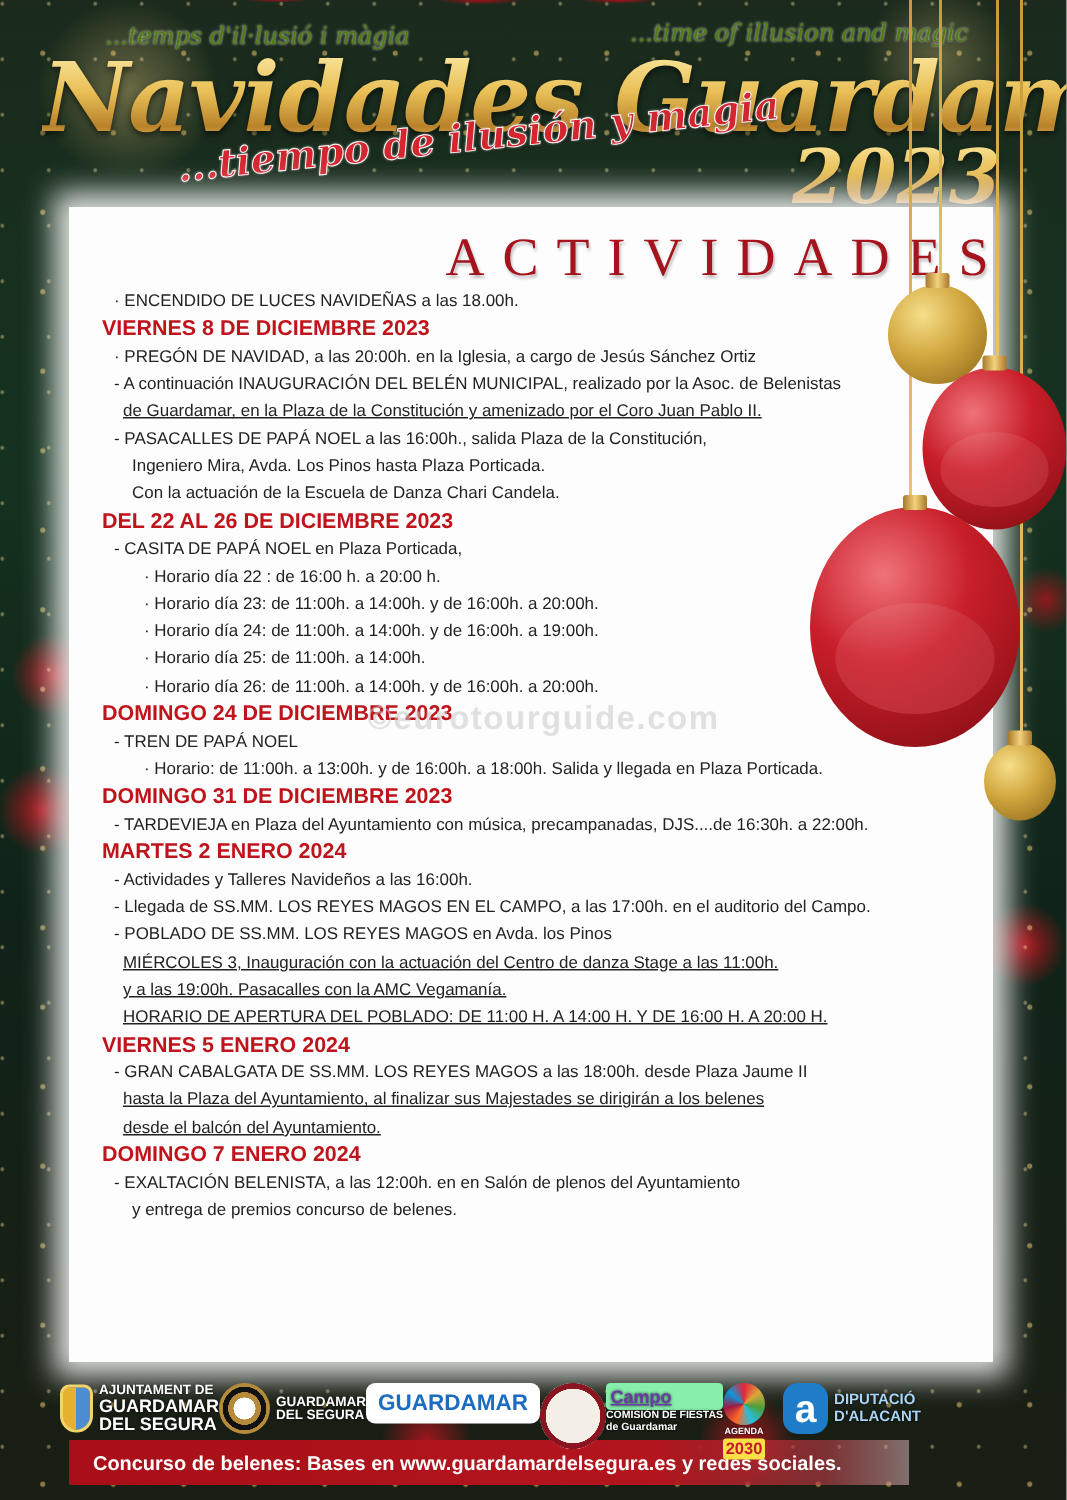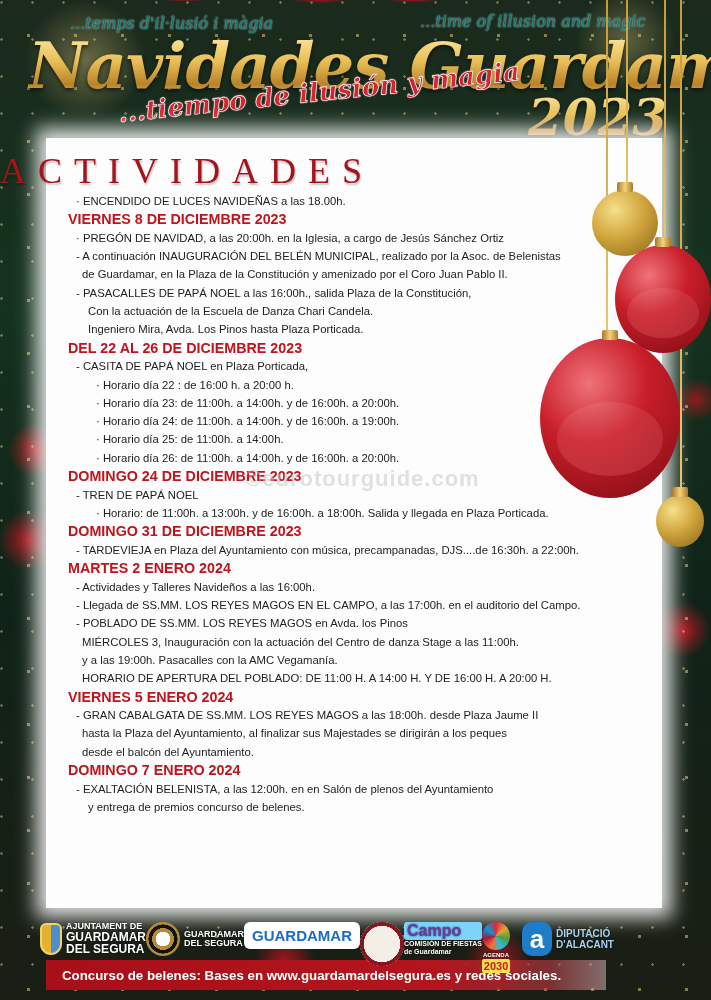--- a/index.html
+++ b/index.html
@@ -33,21 +33,21 @@
       radial-gradient(ellipse at 45% 0%, rgba(170,15,25,0.95) 0, rgba(170,15,25,0) 30px),
       radial-gradient(ellipse at 58% 0%, rgba(170,15,25,0.95) 0, rgba(170,15,25,0) 26px),
       radial-gradient(ellipse at 26% 0%, rgba(170,15,25,0.8) 0, rgba(170,15,25,0) 22px);
   }
 
   
   .tagline {
     position: absolute;
     font-family: "DejaVu Serif", serif;
     font-style: italic;
-    color: #0f766e;
+    color: #4d7c0f;
     font-size: 16px;
     text-shadow: 0 0 2px #fff, 0 1px 2px rgba(0,0,0,0.6);
   }
   .tagline.ca { left: 70px; top: 14px; }
   .tagline.en { left: 420px; top: 12px; }
   .tagline.es {
     left: 120px; top: 98px; font-size: 26px; font-weight: bold;
     transform: rotate(-6deg); transform-origin: left bottom;
     color: #d4262f;
     -webkit-text-stroke: 0.6px #fff;
@@ -76,21 +76,21 @@
   }
 
   
   .panel {
     position: absolute; left: 46px; top: 138px; width: 616px; height: 770px;
     background: #fdfdfd;
     box-shadow: 0 0 18px 10px rgba(255,255,255,0.85);
   }
   .activities-title {
     position: absolute; left: 0; right: 40px; top: 150px;
-    text-align: left;
+    text-align: right;
     font-family: "Liberation Serif", serif;
     font-size: 36px; color: #a5141d;
     letter-spacing: 12px;
     text-shadow: 1px 2px 2px rgba(0,0,0,0.25);
     z-index: 3;
   }
   .schedule {
     position: absolute; left: 68px; top: 192px; width: 590px;
     z-index: 3;
   }
@@ -98,21 +98,21 @@
     font-weight: bold; font-size: 14.3px; color: #c0141c;
     line-height: 18.6px; white-space: nowrap;
   }
   .line {
     font-size: 11.3px; color: #222; line-height: 18.3px;
     white-space: nowrap;
   }
   .i1 { padding-left: 8px; }
   .i2 { padding-left: 20px; }
   .i3 { padding-left: 28px; }
-  .i4 { padding-left: 14px; }
+  .i4 { padding-left: 14px; text-decoration: underline; }
 
   .banner {
     position: absolute; left: 46px; top: 912px; width: 560px; height: 30px;
     background: linear-gradient(90deg, #a80f18 0%, #b3151e 70%, rgba(190,60,70,0.6) 90%, rgba(230,190,195,0.5) 100%);
     z-index: 4;
     display: flex; align-items: center; margin-top: 48px;
   }
   .banner span {
     padding-left: 16px; color: #fff; font-weight: bold; font-size: 13.3px;
     white-space: nowrap;
@@ -163,21 +163,21 @@
   .guardamar-badge {
     background: #fff; border-radius: 6px; padding: 6px 8px;
     color: #1c6cc0; font-size: 15px; font-weight: bold; line-height: 15px;
     text-shadow: none;
   }
   .round-seal {
     width: 44px; height: 44px; border-radius: 50%;
     background: radial-gradient(circle, #f4efe6 0 58%, #8a1420 59% 70%, #f4efe6 71%);
   }
   .campo { font-size: 10px; color: #fff; }
-  .campo b { display:block; font-size: 16px; line-height: 16px; color: #6b3aa8; background:#7dd3fc; padding: 1px 3px; border-radius: 3px; }
+  .campo b { display:block; font-size: 12px; line-height: 16px; color: #6b3aa8; background:#86efac; padding: 1px 3px; border-radius: 3px; text-decoration: underline; }
   .agenda {
     width: 40px; text-align: center;
   }
   .agenda .ring {
     width: 28px; height: 28px; margin: 0 auto 2px; border-radius: 50%;
     background: conic-gradient(#e5243b, #dda63a, #4c9f38, #26bde2, #fd6925, #a21942, #0a97d9, #e5243b);
   }
   .agenda .yr { background:#fde047; color:#c5192d; font-size: 11px; line-height: 12px; padding: 1px; border-radius:2px; text-shadow:none; }
   .diputacio-a {
     width: 30px; height: 34px; border-radius: 10px;
@@ -202,22 +202,22 @@
 
 <div class="activities-title">ACTIVIDADES</div>
 
 <div class="schedule" id="schedule">
     <div class="line i1">· ENCENDIDO DE LUCES NAVIDEÑAS a las 18.00h.</div>
     <div class="day">VIERNES 8 DE DICIEMBRE 2023</div>
     <div class="line i1">· PREGÓN DE NAVIDAD, a las 20:00h. en la Iglesia, a cargo de Jesús Sánchez Ortiz</div>
     <div class="line i1">- A continuación INAUGURACIÓN DEL BELÉN MUNICIPAL, realizado por la Asoc. de Belenistas</div>
     <div class="line i4">de Guardamar, en la Plaza de la Constitución y amenizado por el Coro Juan Pablo II.</div>
     <div class="line i1">- PASACALLES DE PAPÁ NOEL a las 16:00h., salida Plaza de la Constitución,</div>
+    <div class="line i2">Ingeniero Mira, Avda. Los Pinos hasta Plaza Porticada.</div>
     <div class="line i2">Con la actuación de la Escuela de Danza Chari Candela.</div>
-    <div class="line i2">Ingeniero Mira, Avda. Los Pinos hasta Plaza Porticada.</div>
     <div class="day">DEL 22 AL 26 DE DICIEMBRE 2023</div>
     <div class="line i1">- CASITA DE PAPÁ NOEL en Plaza Porticada,</div>
     <div class="line i3">· Horario día 22 : de 16:00 h. a 20:00 h.</div>
     <div class="line i3">· Horario día 23: de 11:00h. a 14:00h. y de 16:00h. a 20:00h.</div>
     <div class="line i3">· Horario día 24: de 11:00h. a 14:00h. y de 16:00h. a 19:00h.</div>
     <div class="line i3">· Horario día 25: de 11:00h. a 14:00h.</div>
     <div class="line i3">· Horario día 26: de 11:00h. a 14:00h. y de 16:00h. a 20:00h.</div>
     <div class="day">DOMINGO 24 DE DICIEMBRE 2023</div>
     <div class="line i1">- TREN DE PAPÁ NOEL</div>
     <div class="line i3">· Horario: de 11:00h. a 13:00h. y de 16:00h. a 18:00h. Salida y llegada en Plaza Porticada.</div>
@@ -225,21 +225,21 @@
     <div class="line i1">- TARDEVIEJA en Plaza del Ayuntamiento con música, precampanadas, DJS....de 16:30h. a 22:00h.</div>
     <div class="day">MARTES 2 ENERO 2024</div>
     <div class="line i1">- Actividades y Talleres Navideños a las 16:00h.</div>
     <div class="line i1">- Llegada de SS.MM. LOS REYES MAGOS EN EL CAMPO, a las 17:00h. en el auditorio del Campo.</div>
     <div class="line i1">- POBLADO DE SS.MM. LOS REYES MAGOS en Avda. los Pinos</div>
     <div class="line i4">MIÉRCOLES 3, Inauguración con la actuación del Centro de danza Stage a las 11:00h.</div>
     <div class="line i4">y a las 19:00h. Pasacalles con la AMC Vegamanía.</div>
     <div class="line i4">HORARIO DE APERTURA DEL POBLADO: DE 11:00 H. A 14:00 H. Y DE 16:00 H. A 20:00 H.</div>
     <div class="day">VIERNES 5 ENERO 2024</div>
     <div class="line i1">- GRAN CABALGATA DE SS.MM. LOS REYES MAGOS a las 18:00h. desde Plaza Jaume II</div>
-    <div class="line i4">hasta la Plaza del Ayuntamiento, al finalizar sus Majestades se dirigirán a los peques</div>
+    <div class="line i4">hasta la Plaza del Ayuntamiento, al finalizar sus Majestades se dirigirán a los belenes</div>
     <div class="line i4">desde el balcón del Ayuntamiento.</div>
     <div class="day">DOMINGO 7 ENERO 2024</div>
     <div class="line i1">- EXALTACIÓN BELENISTA, a las 12:00h. en en Salón de plenos del Ayuntamiento</div>
     <div class="line i2">y entrega de premios concurso de belenes.</div>
   </div>
 
 <div class="watermark">©eurotourguide.com</div>
 
 <div class="string" style="left:626px; top:0; height:185px;"></div>
 <div class="ornament gold" style="left:592px; top:190px; width:66px; height:66px;">

